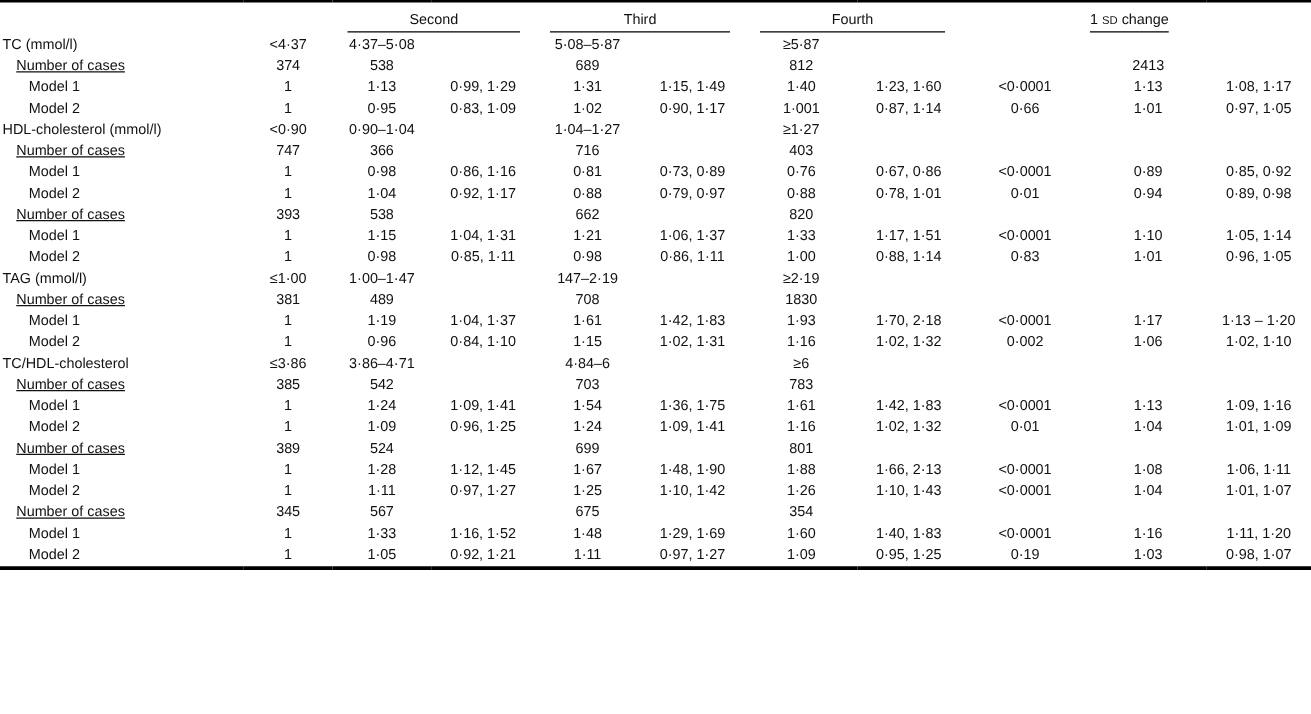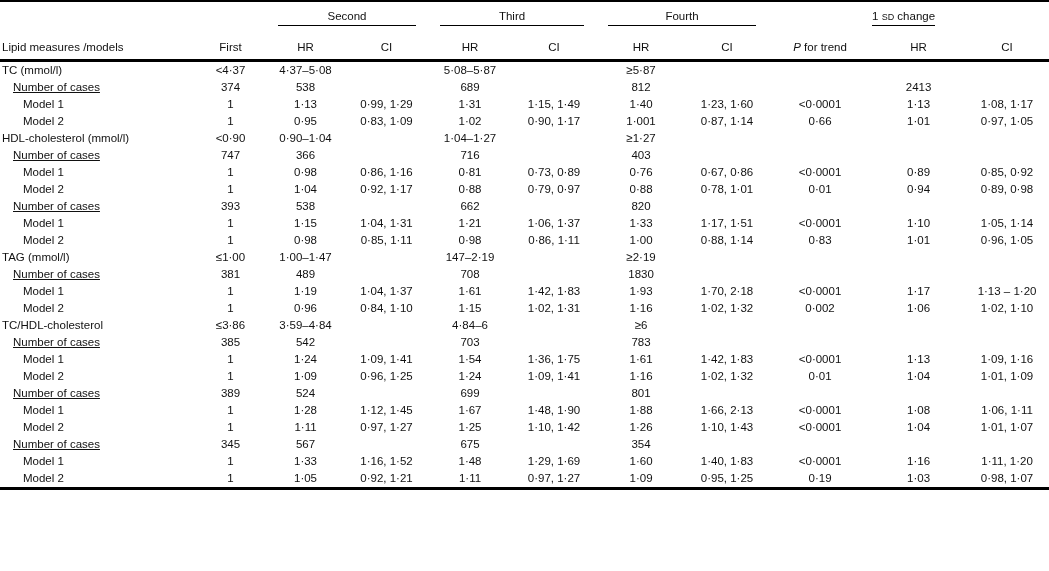--- a/index.html
+++ b/index.html
@@ -79,33 +79,20 @@
         <div class="rule">Third</div>
       </th>
       <th colspan="2" class="sub">
         <div class="rule">Fourth</div>
       </th>
       <th></th>
       <th colspan="2" class="sdcell">
         <span class="rule-inline"><span>1 </span><span class="sc">SD</span><span> change</span></span>
       </th>
     </tr>
-    <tr class="g3">
-      <th class="rowlabel">Lipid measures /models</th>
-      <th>First</th>
-      <th>HR</th>
-      <th>CI</th>
-      <th>HR</th>
-      <th>CI</th>
-      <th>HR</th>
-      <th>CI</th>
-      <th><em>P</em><span> for trend</span></th>
-      <th>HR</th>
-      <th>CI</th>
-    </tr>
   </thead>
   <tbody>
       <tr>
         <td class="lbl l0">TC (mmol/l)</td>
         <td>&lt;4·37</td>
         <td>4·37–5·08</td>
         <td></td>
         <td>5·08–5·87</td>
         <td></td>
         <td>≥5·87</td>
@@ -292,21 +279,21 @@
         <td>1·02, 1·31</td>
         <td>1·16</td>
         <td>1·02, 1·32</td>
         <td>0·002</td>
         <td>1·06</td>
         <td>1·02, 1·10</td>
       </tr>
       <tr>
         <td class="lbl l0">TC/HDL-cholesterol</td>
         <td>≤3·86</td>
-        <td>3·59–4·84</td>
+        <td>3·86–4·71</td>
         <td></td>
         <td>4·84–6</td>
         <td></td>
         <td>≥6</td>
         <td></td>
         <td></td>
         <td></td>
         <td></td>
       </tr>
       <tr>

